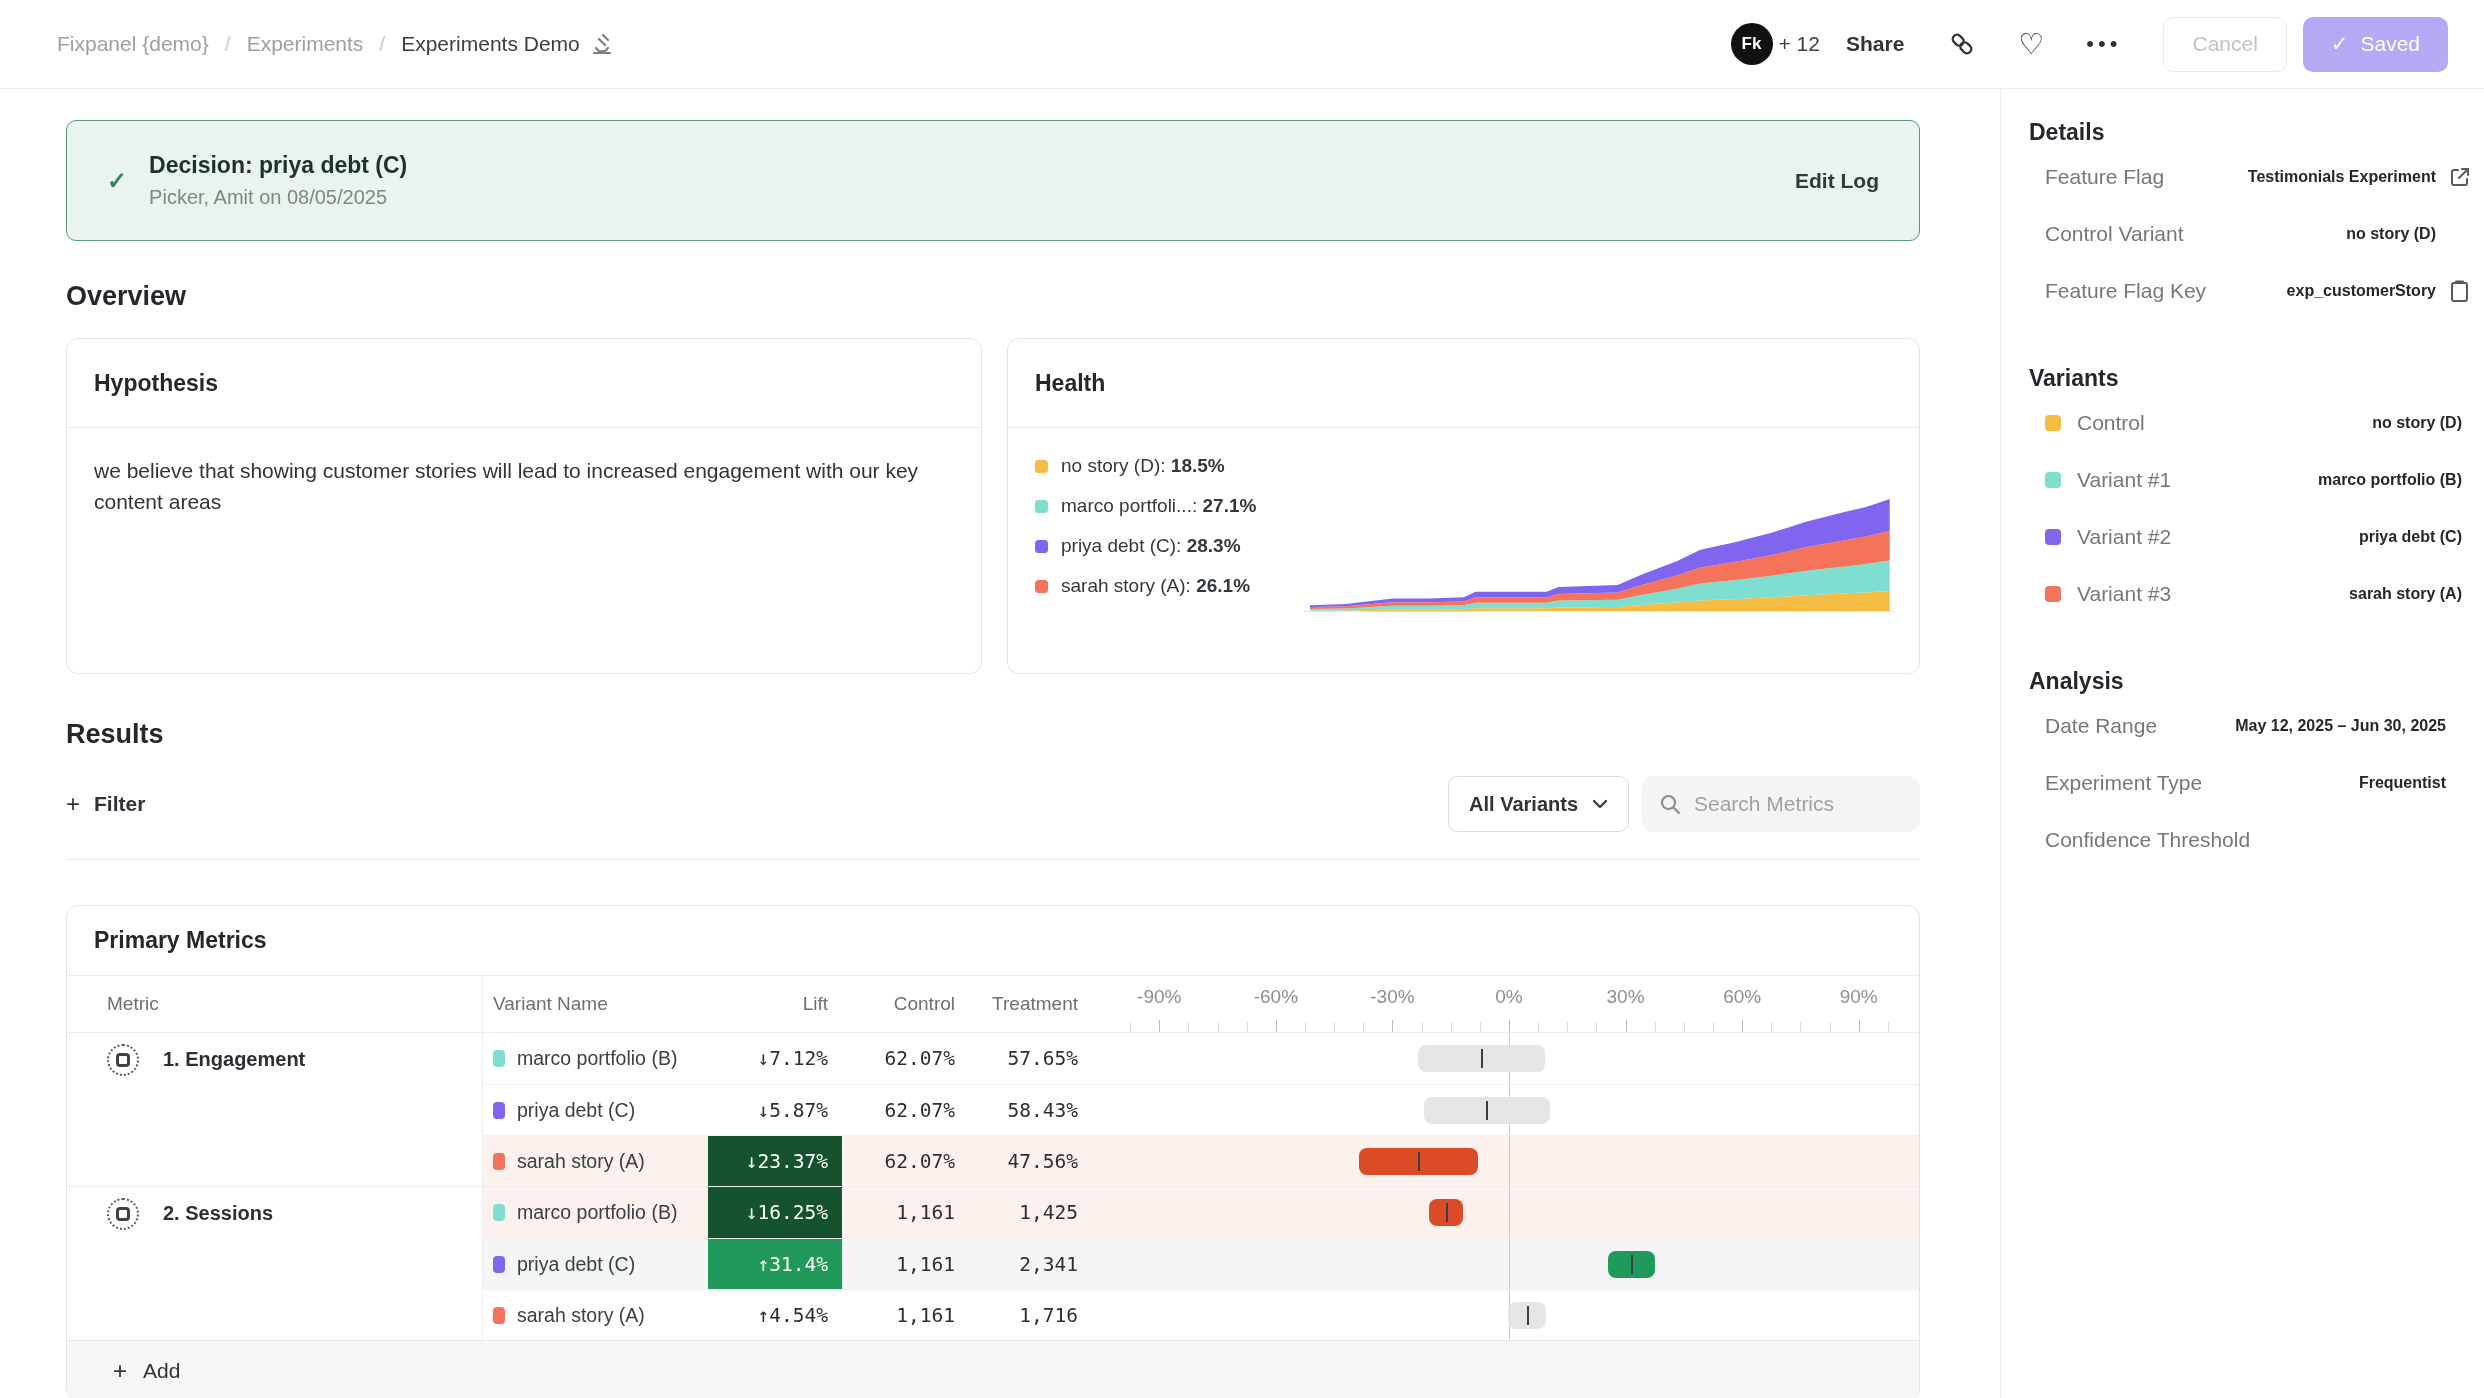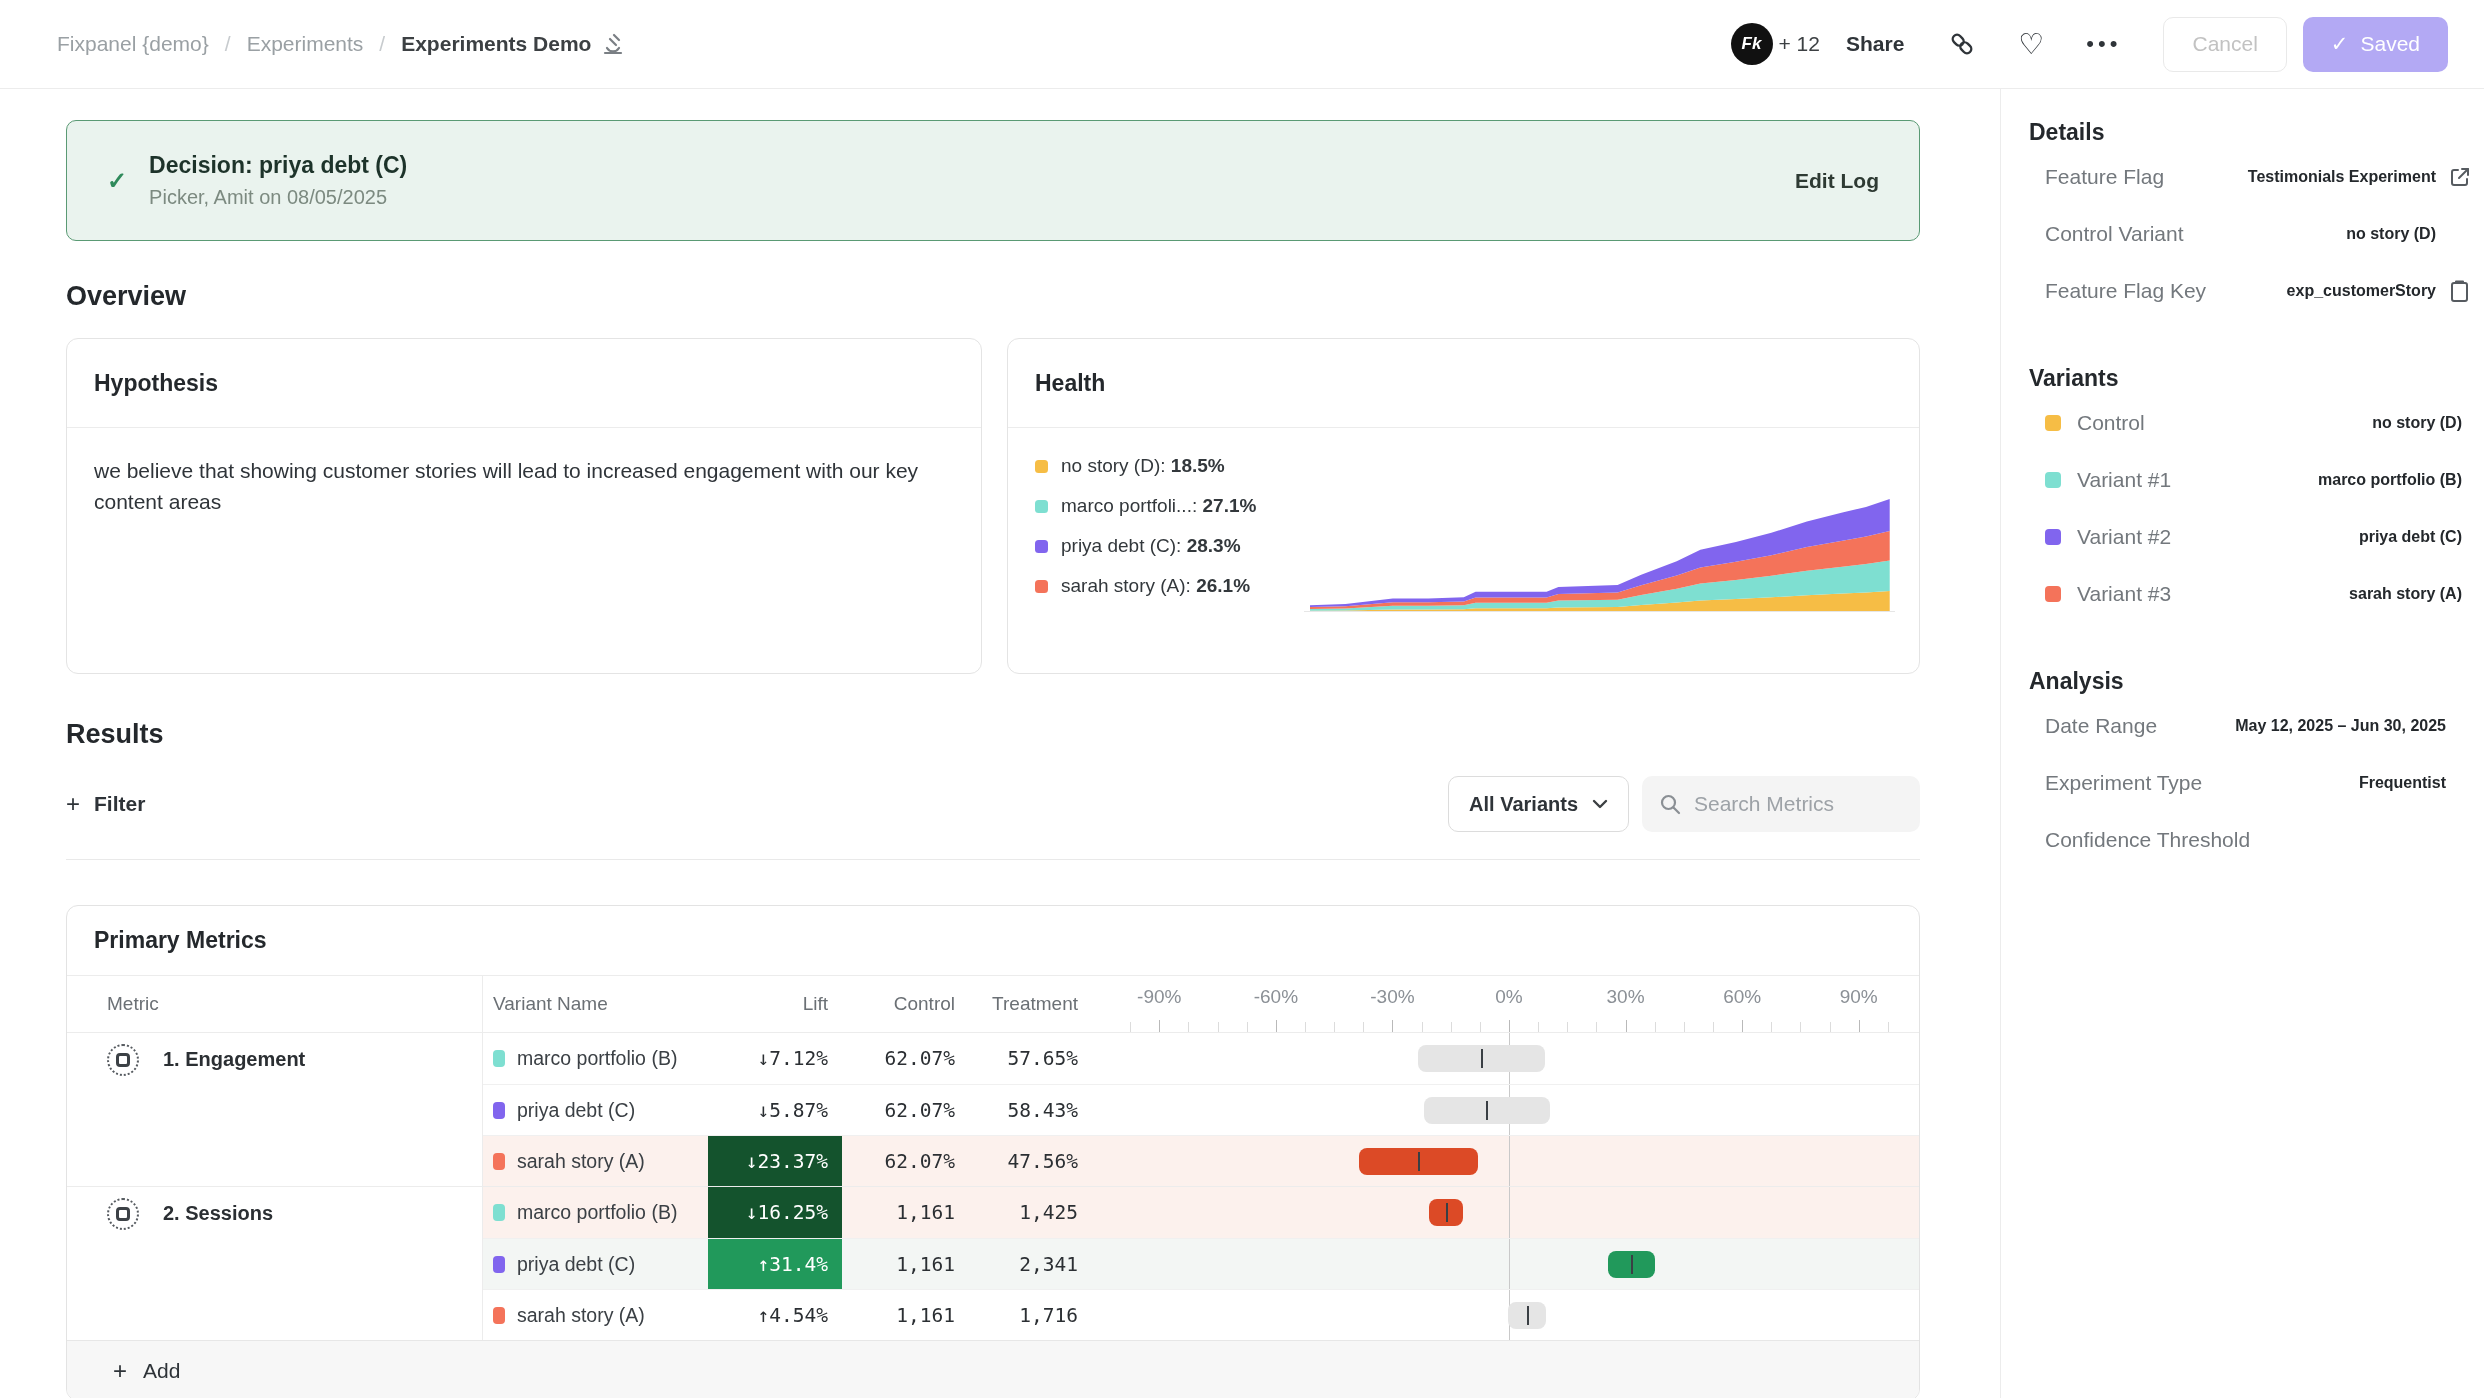--- a/index.html
+++ b/index.html
@@ -5,24 +5,24 @@
   * { margin:0; padding:0; box-sizing:border-box; }
   html,body { width:2484px; height:1398px; overflow:hidden; background:#fff;
     font-family:"Liberation Sans", sans-serif; color:#2f3439; }
 
   
   .topbar { height:89px; border-bottom:1px solid #ececec; display:flex; align-items:center;
     padding:0 36px 0 57px; }
   .crumbs { display:flex; align-items:center; gap:16px; font-size:21px; }
   .crumb { color:#9aa0a4; cursor:pointer; }
   .crumb-sep { color:#c7cbce; }
-  .crumb.current { color:#3c4043; font-weight:700; display:flex; align-items:flex-start; gap:10px; }
+  .crumb.current { color:#3c4043; font-weight:400; display:flex; align-items:flex-start; gap:10px; }
   .tb-right { margin-left:auto; display:flex; align-items:center; }
   .avatar { width:42px; height:42px; border-radius:50%; background:#111; color:#fff;
-    display:flex; align-items:center; justify-content:center; font-weight:700; font-size:17px;font-style:italic; }
+    display:flex; align-items:center; justify-content:center; font-weight:700; font-size:17px; }
   .collab { font-size:21px; color:#3c4043; margin:0 26px 0 6px; }
   .share { font-size:21px; font-weight:700; color:#2f3439; margin-right:44px; cursor:pointer; }
   .tb-icon { margin-right:42px; color:#2f3439; cursor:pointer; display:flex; align-items:center; }
   .heart { font-size:29px; line-height:1; }
   .dots { font-size:22px; letter-spacing:4px; }
   .btn { border-radius:10px; font-size:21px; padding:0 28px; height:55px; display:flex;
     align-items:center; gap:12px; cursor:pointer; }
   .btn.cancel { background:#fff; border:1px solid #e9e9e9; color:#c2c2c2; margin-right:16px; }
   .btn.saved { background:#b3a9f4; border:none; color:#fff; font-weight:400; }
 

